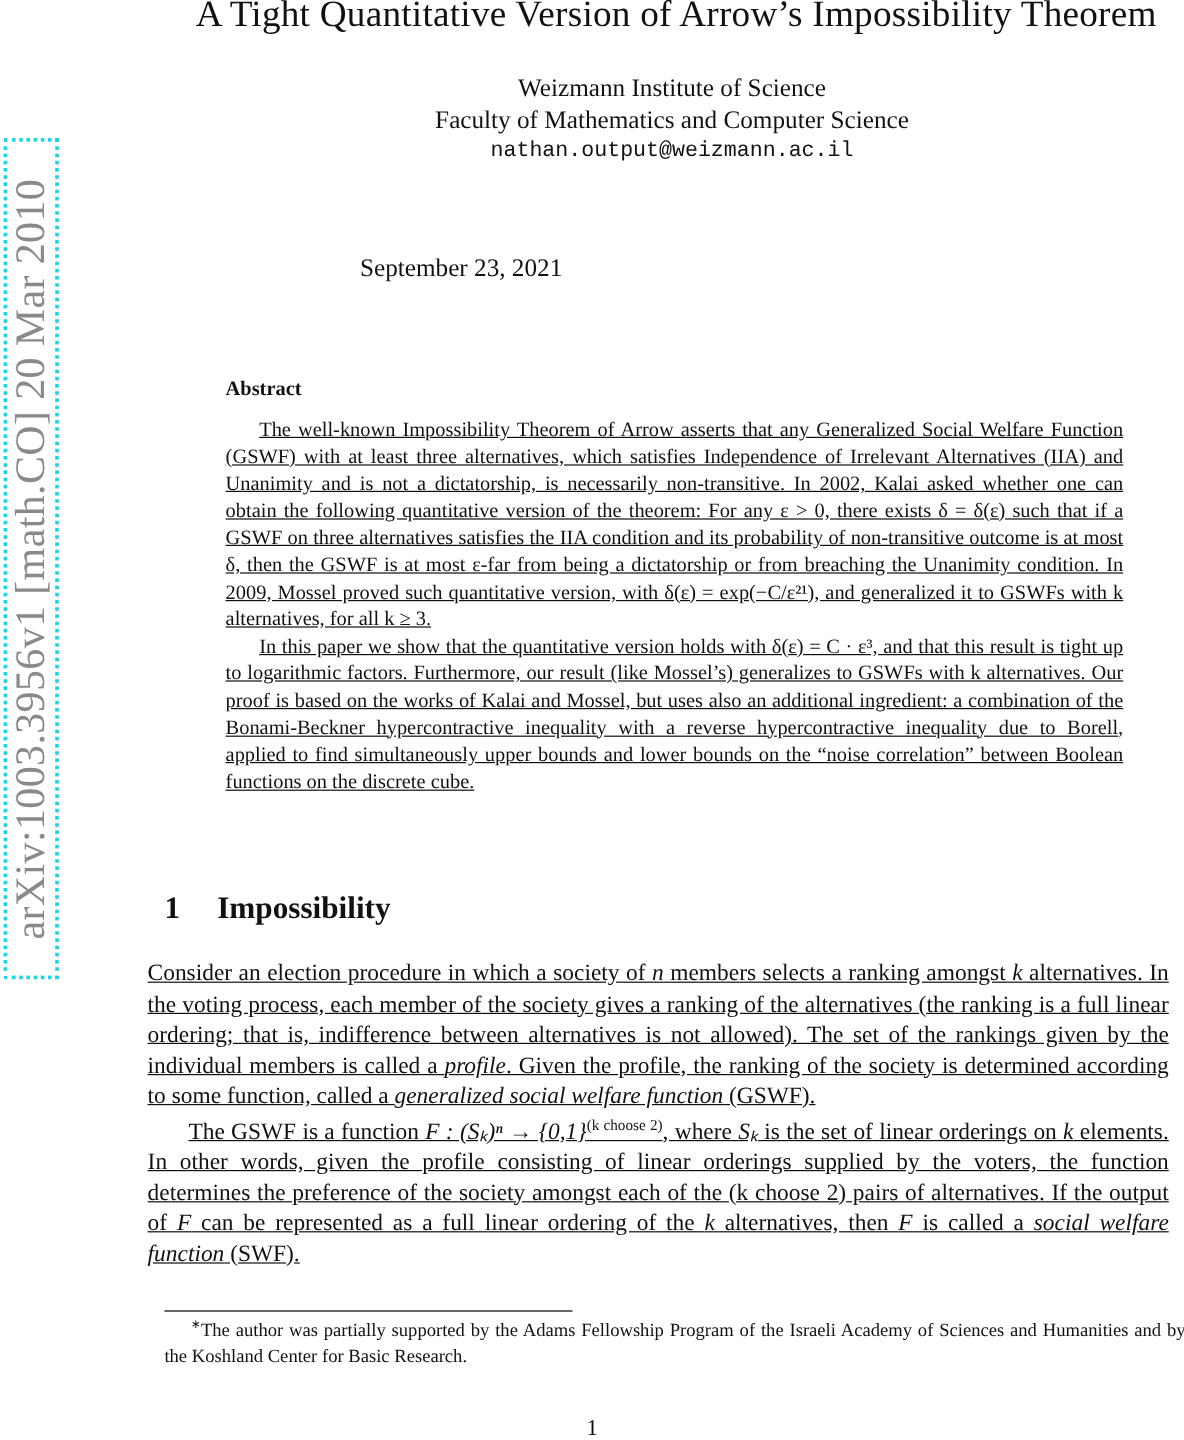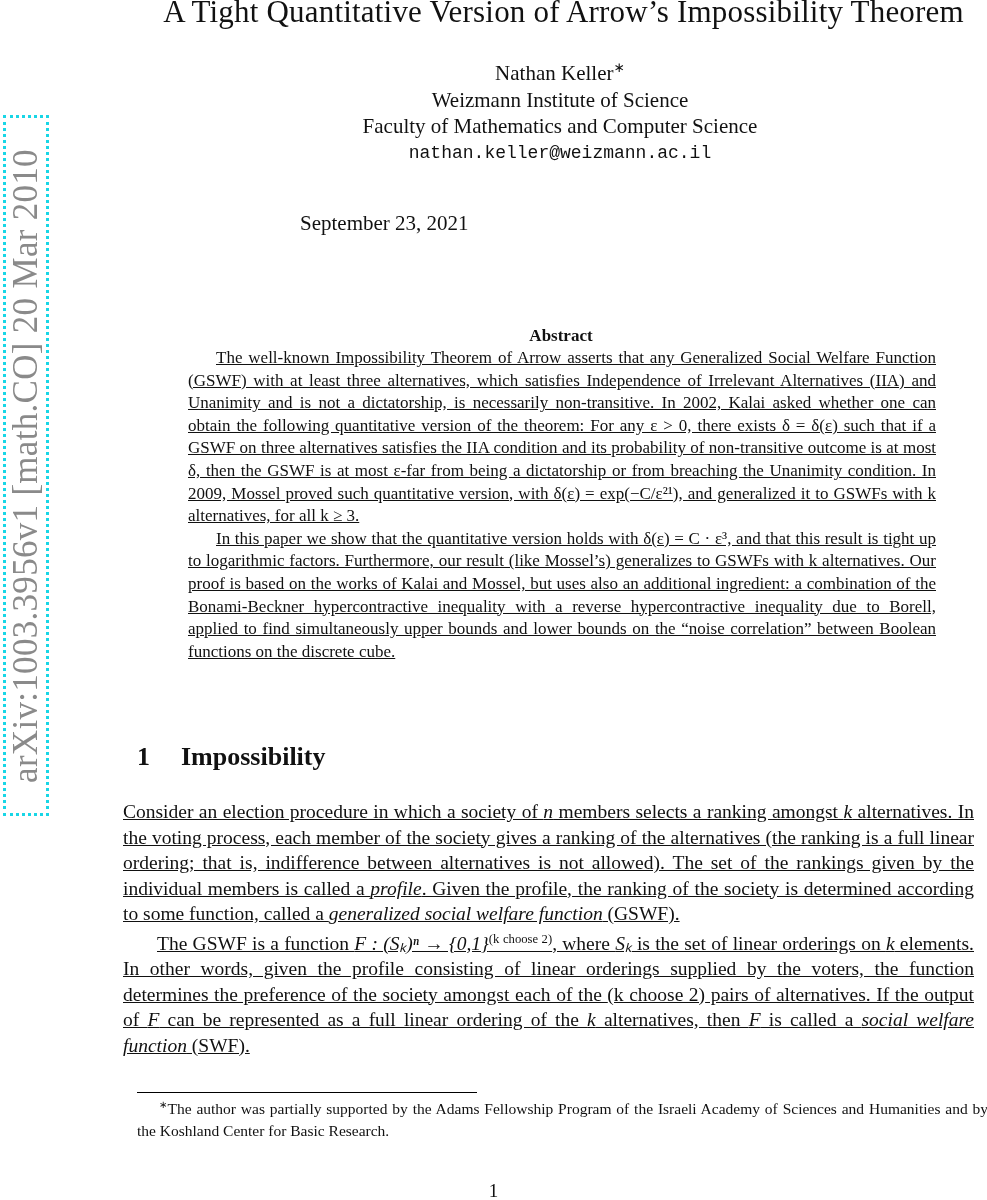--- a/index.html
+++ b/index.html
@@ -26,21 +26,21 @@
   .author-block {
     position: absolute; left: 300px; top: 60px; width: 520px; text-align: center;
     font-family: "Liberation Serif", serif; font-size: 21px; line-height: 26.5px;
   }
   .author-block .mono { font-family: "Liberation Mono", monospace; font-size: 18px; }
   .date {
     position: absolute; left: 300px; top: 211px; width: 520px; text-align: left;
     font-family: "Liberation Serif", serif; font-size: 21px;
   }
   .abstract-head {
-    position: absolute; left: 188px; top: 326px; width: 746px; text-align: center;
+    position: absolute; left: 188px; top: 314px; width: 746px; text-align: left;
     font-family: "Liberation Serif", serif; font-weight: bold; font-size: 17px;
   }
   .abstract {
     position: absolute; left: 188px; top: 347px; width: 748px;
     font-family: "Liberation Serif", serif; font-size: 17px; line-height: 22.6px;
     text-align: justify;
   }
   .abstract p { margin: 0; text-indent: 28px; text-decoration: underline; }
   .sec-head {
     position: absolute; left: 137px; top: 742px; width: 500px;
@@ -77,24 +77,23 @@
 </head>
 <body>
 
 <div class="stamp">
   <div class="stamp-text">arXiv:1003.3956v1  [math.CO]  20 Mar 2010</div>
 </div>
 
 <div class="title">A Tight Quantitative Version of Arrow’s Impossibility Theorem</div>
 
 <div class="author-block">
-  <div><span>Nathan Keller</span><sup>∗</sup></div>
   <div>Weizmann Institute of Science</div>
   <div>Faculty of Mathematics and Computer Science</div>
-  <div class="mono">nathan.keller@weizmann.ac.il</div>
+  <div class="mono">nathan.output@weizmann.ac.il</div>
 </div>
 
 <div class="date">September 23, 2021</div>
 
 <div class="abstract-head">Abstract</div>
 
 <div class="abstract">
   <p>The well-known Impossibility Theorem of Arrow asserts that any Generalized Social Welfare Function (GSWF) with at least three alternatives, which satisfies Independence of Irrelevant Alternatives (IIA) and Unanimity and is not a dictatorship, is necessarily non-transitive. In 2002, Kalai asked whether one can obtain the following quantitative version of the theorem: For any ε &gt; 0, there exists δ = δ(ε) such that if a GSWF on three alternatives satisfies the IIA condition and its probability of non-transitive outcome is at most δ, then the GSWF is at most ε-far from being a dictatorship or from breaching the Unanimity condition. In 2009, Mossel proved such quantitative version, with δ(ε) = exp(−C/ε²¹), and generalized it to GSWFs with k alternatives, for all k ≥ 3.</p>
   <p>In this paper we show that the quantitative version holds with δ(ε) = C · ε³, and that this result is tight up to logarithmic factors. Furthermore, our result (like Mossel’s) generalizes to GSWFs with k alternatives. Our proof is based on the works of Kalai and Mossel, but uses also an additional ingredient: a combination of the Bonami-Beckner hypercontractive inequality with a reverse hypercontractive inequality due to Borell, applied to find simultaneously upper bounds and lower bounds on the “noise correlation” between Boolean functions on the discrete cube.</p>
 </div>

